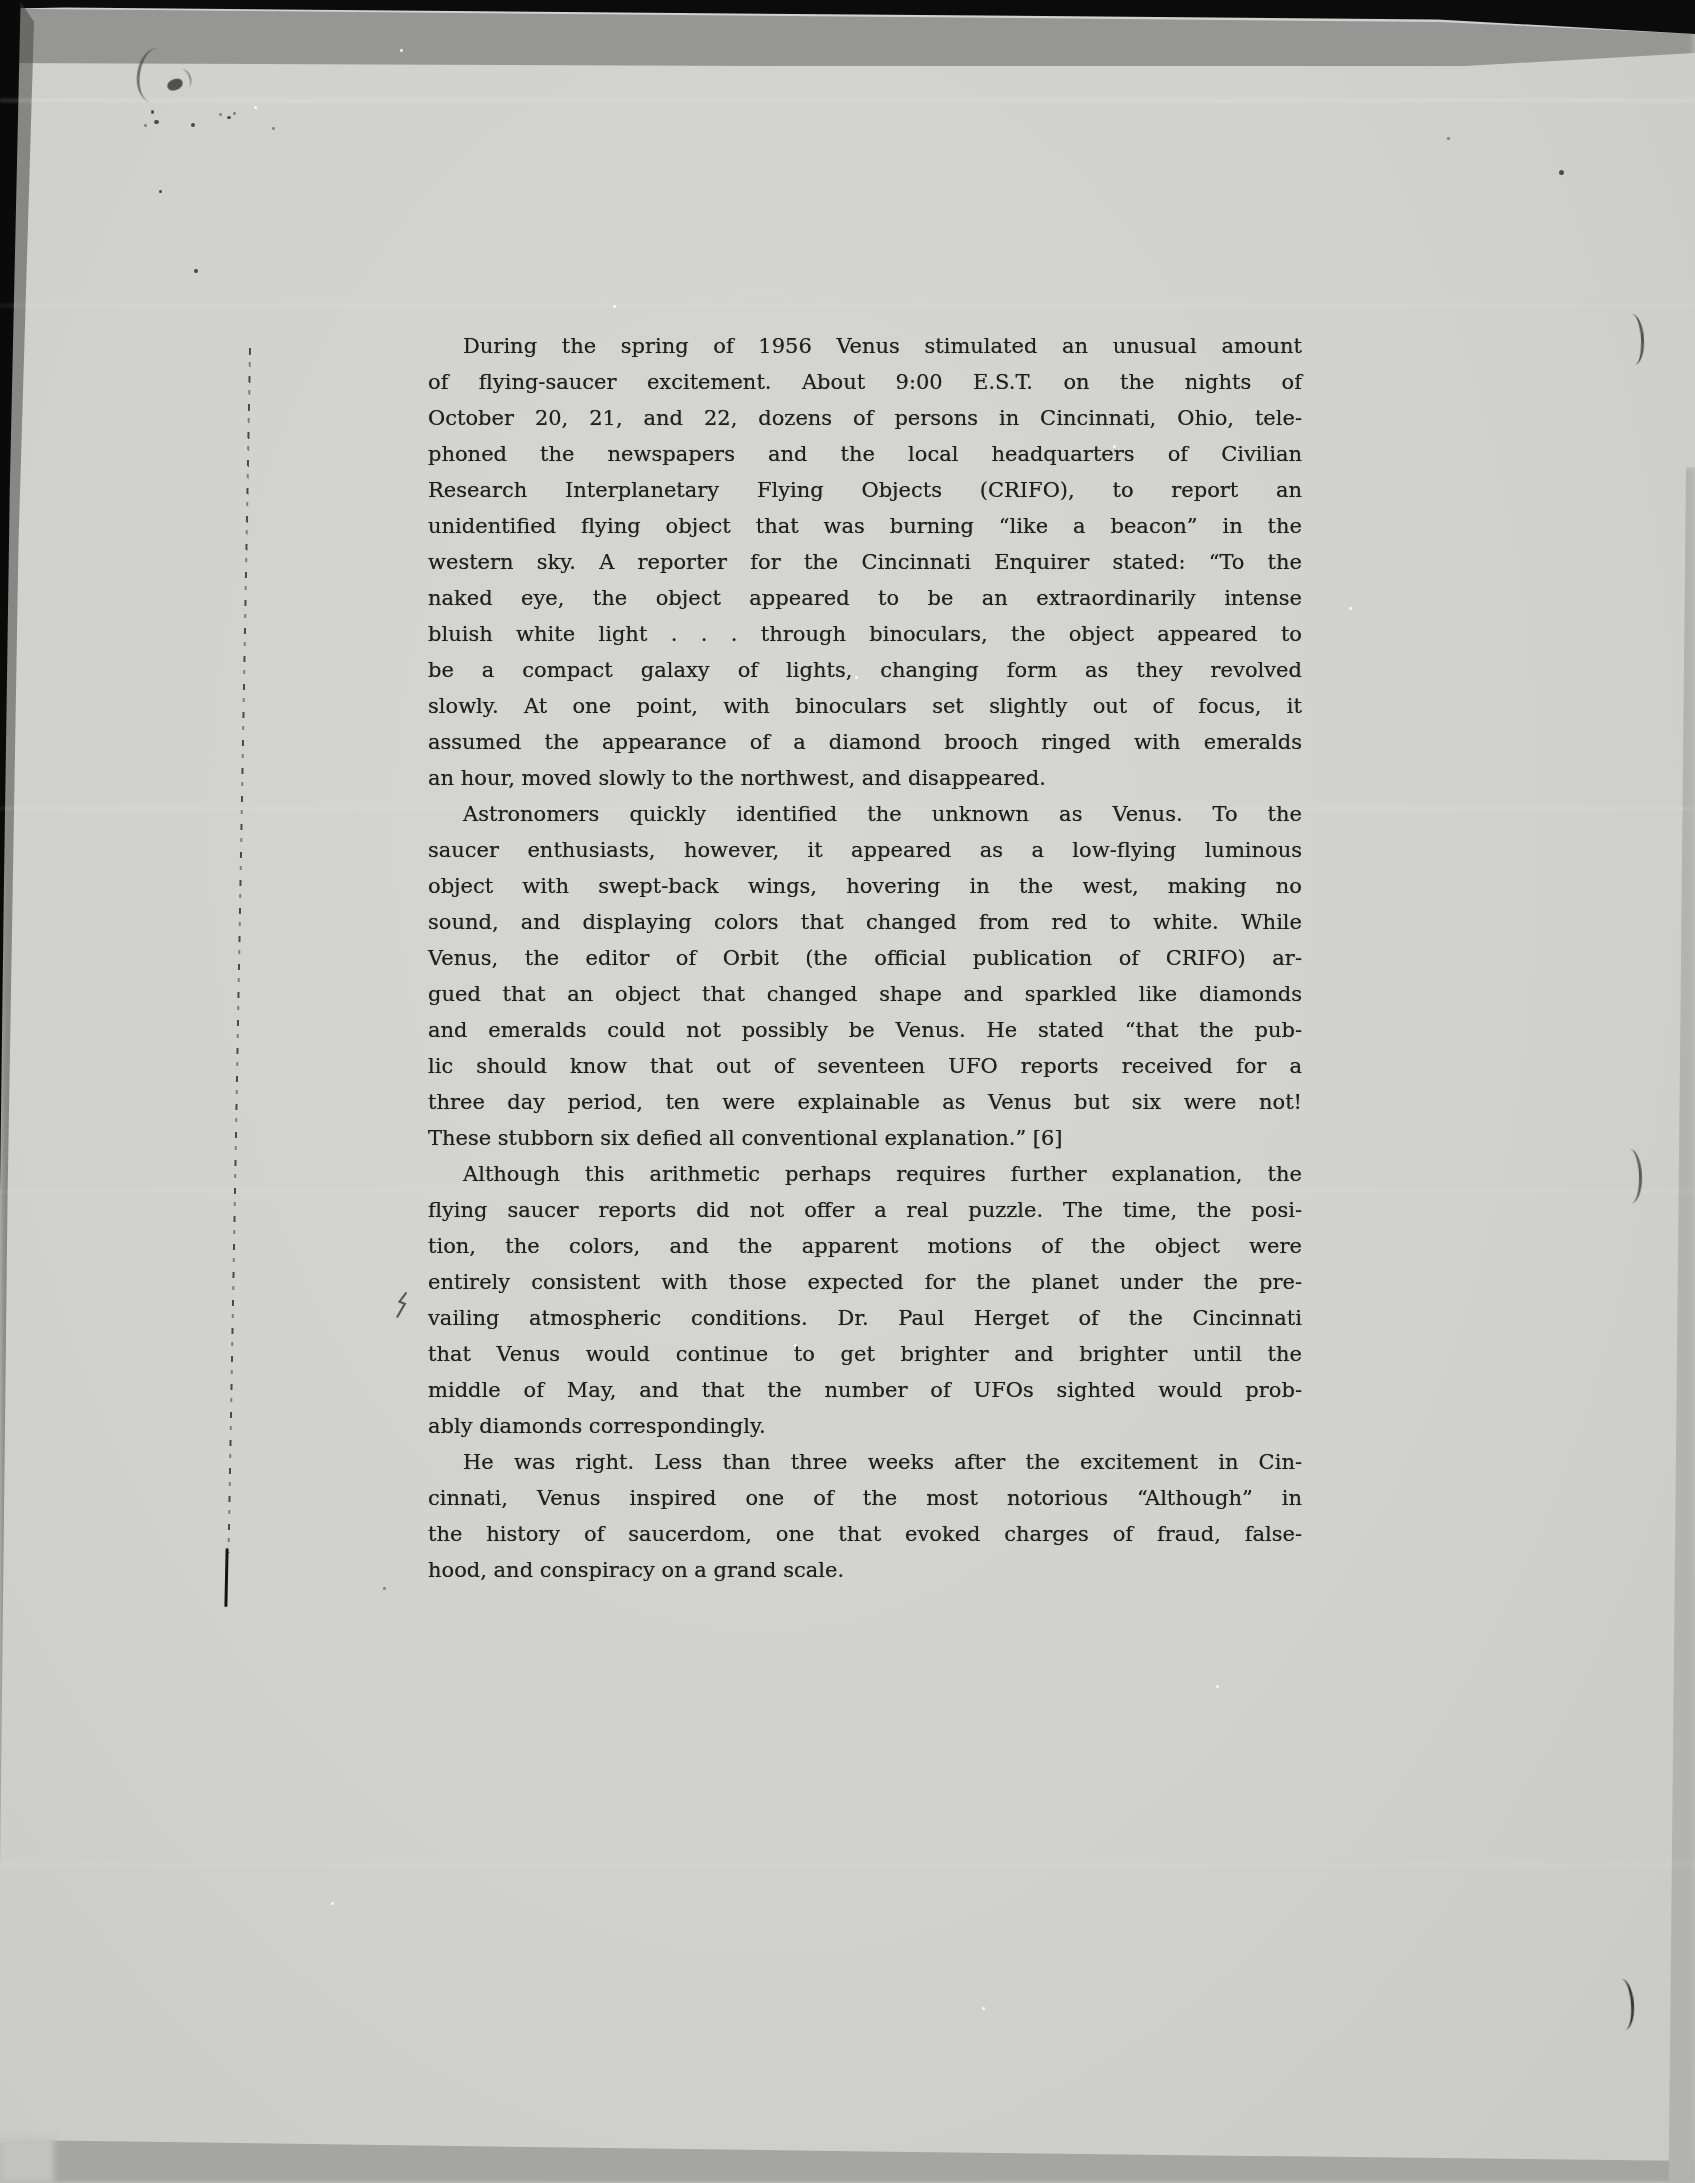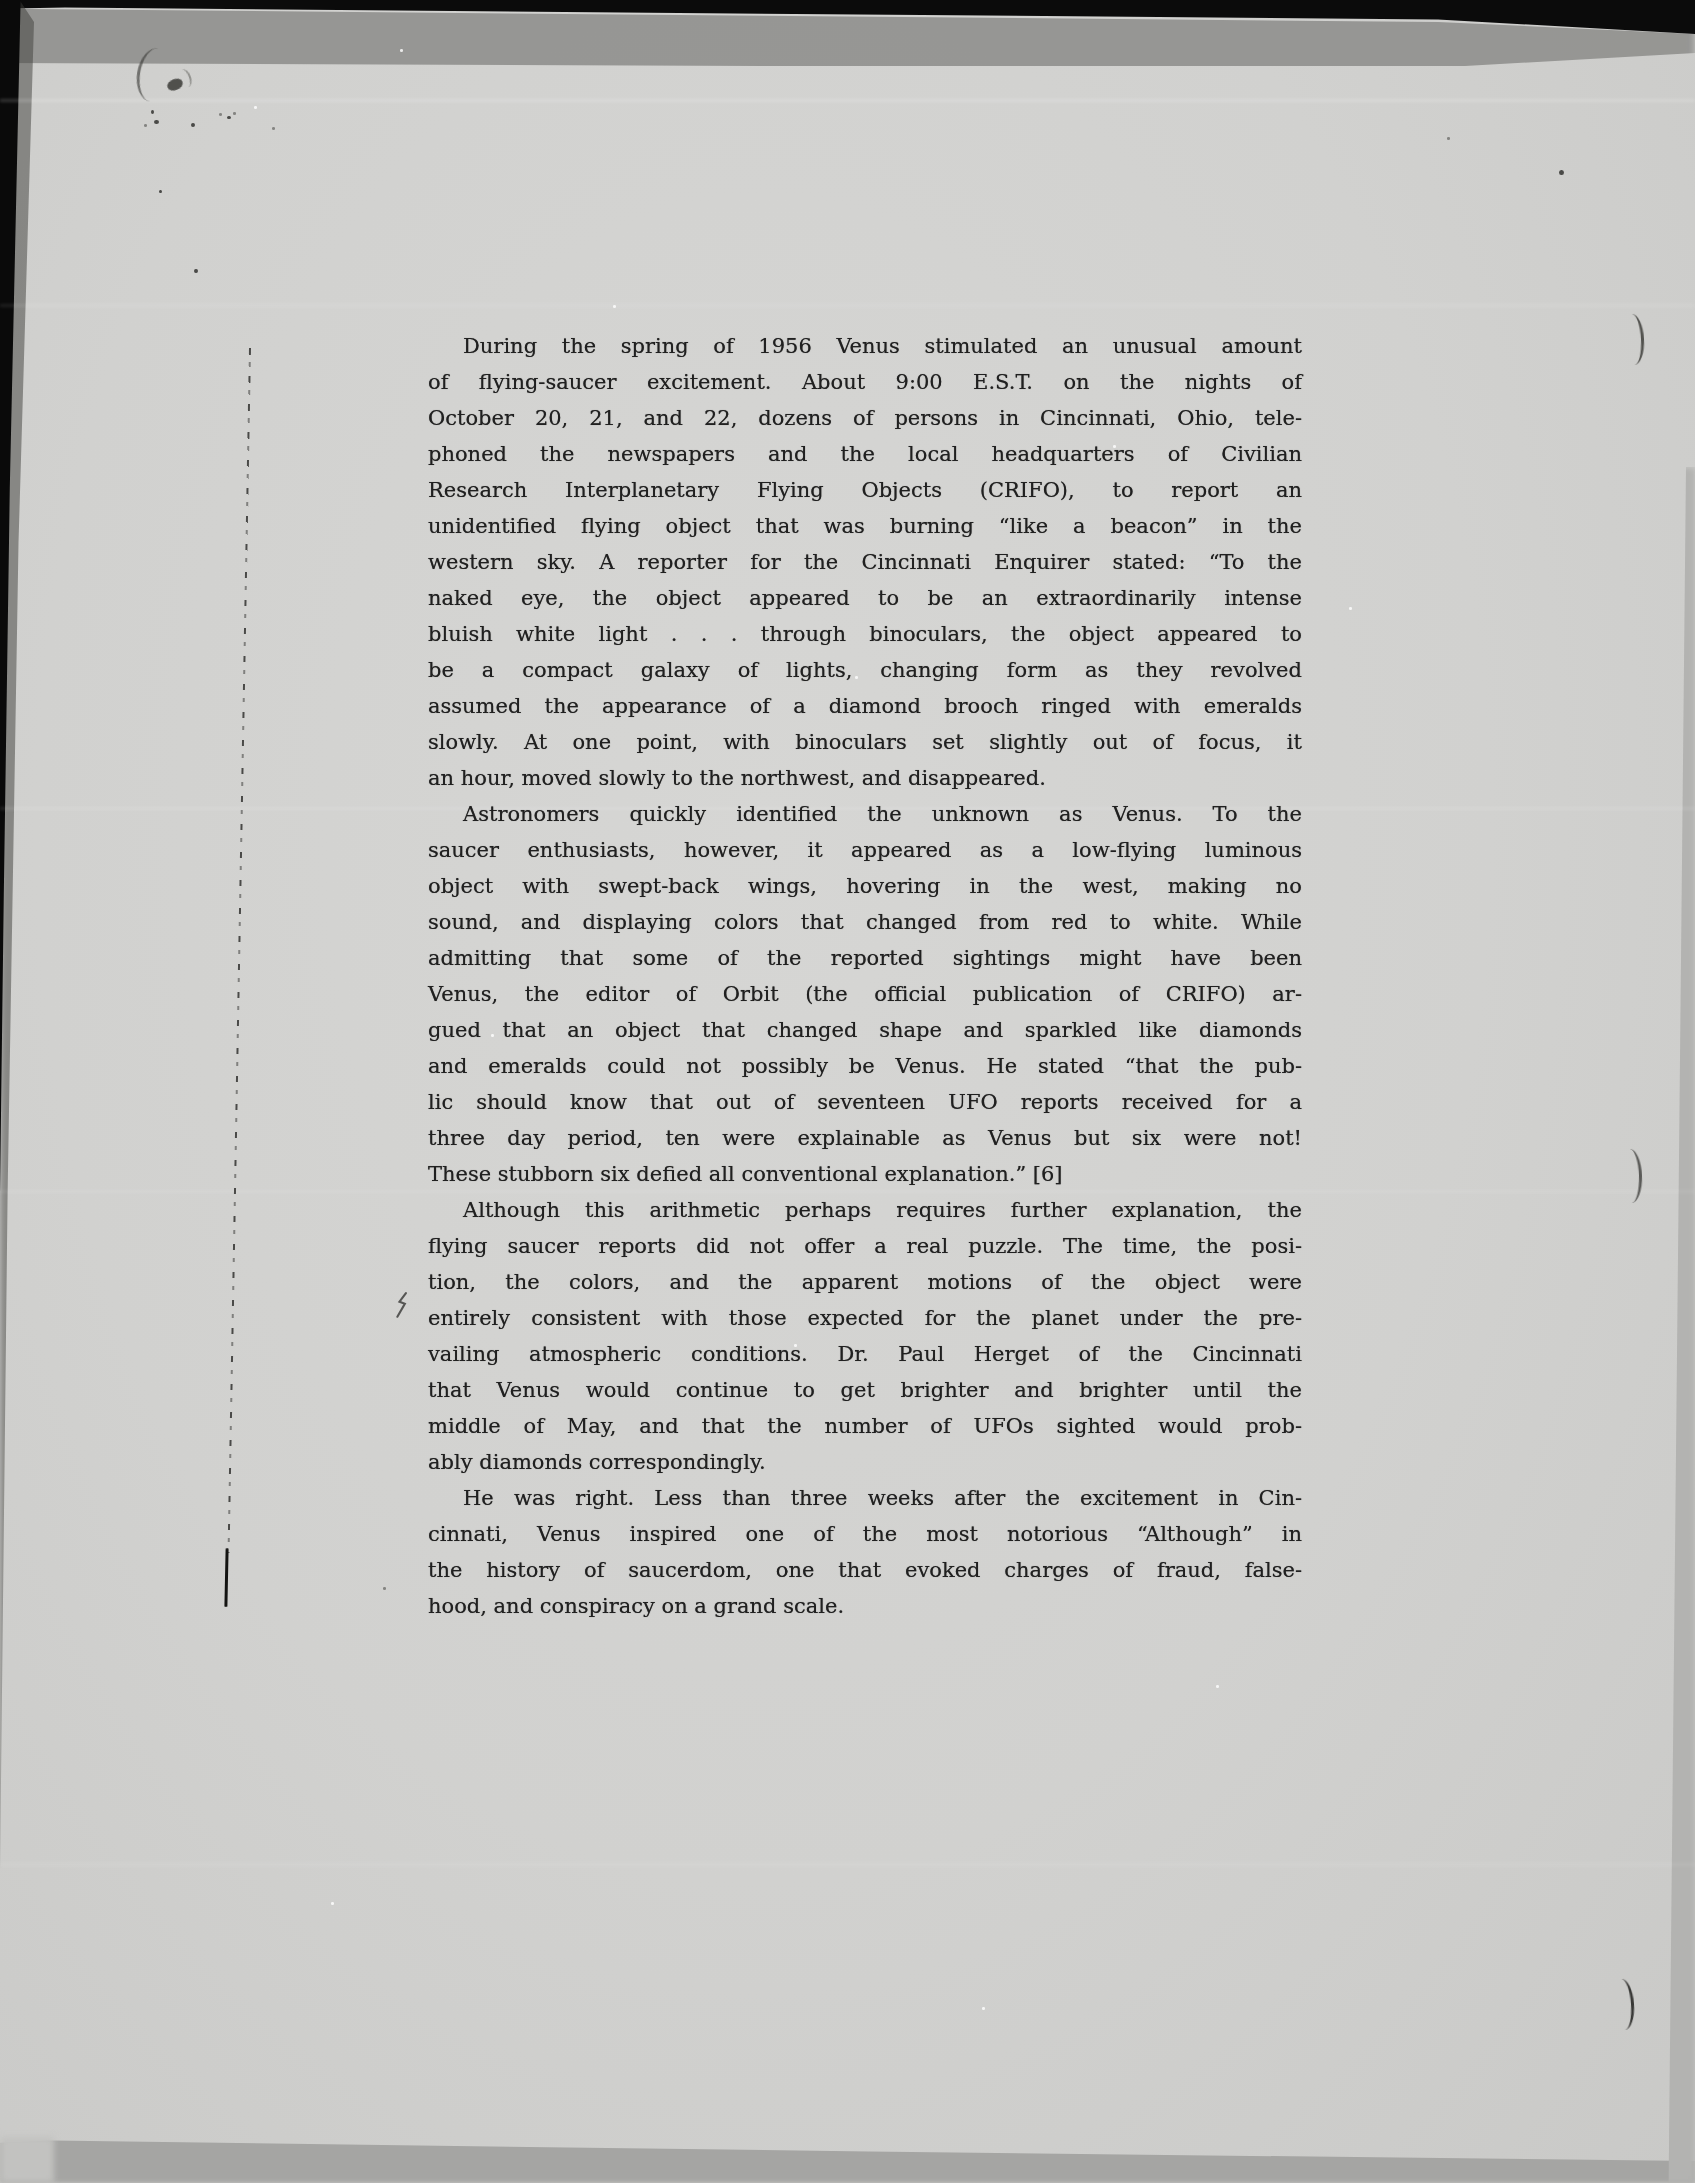--- a/index.html
+++ b/index.html
@@ -126,31 +126,30 @@
       <div class="line indent">During the spring of 1956 Venus stimulated an unusual amount</div>
       <div class="line">of flying-saucer excitement. About 9:00 E.S.T. on the nights of</div>
       <div class="line">October 20, 21, and 22, dozens of persons in Cincinnati, Ohio, tele-</div>
       <div class="line">phoned the newspapers and the local headquarters of Civilian</div>
       <div class="line">Research Interplanetary Flying Objects (CRIFO), to report an</div>
       <div class="line">unidentified flying object that was burning “like a beacon” in the</div>
       <div class="line"><span>western sky. A reporter for the Cincinnati </span><span class="it">Enquirer</span><span> stated: “To the</span></div>
       <div class="line">naked eye, the object appeared to be an extraordinarily intense</div>
       <div class="line">bluish white light . . . through binoculars, the object appeared to</div>
       <div class="line">be a compact galaxy of lights, changing form as they revolved</div>
+      <div class="line">slowly. At one point, with binoculars set slightly out of focus, it</div>
       <div class="line">assumed the appearance of a diamond brooch ringed with emeralds</div>
-      <div class="line">slowly. At one point, with binoculars set slightly out of focus, it</div>
       <div class="line last">an hour, moved slowly to the northwest, and disappeared.</div>
     </div>
 
     <div>
       <div class="line indent">Astronomers quickly identified the unknown as Venus. To the</div>
       <div class="line">saucer enthusiasts, however, it appeared as a low-flying luminous</div>
       <div class="line">object with swept-back wings, hovering in the west, making no</div>
       <div class="line">sound, and displaying colors that changed from red to white. While</div>
-      <div class="line">admitting that some of the reported sightings might have been</div>
       <div class="line"><span>Venus, the editor of </span><span class="it">Orbit</span><span> (the official publication of CRIFO) ar-</span></div>
       <div class="line">gued that an object that changed shape and sparkled like diamonds</div>
       <div class="line">and emeralds could not possibly be Venus. He stated “that the pub-</div>
       <div class="line">lic should know that out of seventeen UFO reports received for a</div>
       <div class="line"><span>three day period, ten were explainable as Venus but </span><span class="it">six were not!</span><span></span></div>
       <div class="line last">These stubborn six defied all conventional explanation.” [6]</div>
     </div>
 
     <div>
       <div class="line indent">Although this arithmetic perhaps requires further explanation, the</div>

